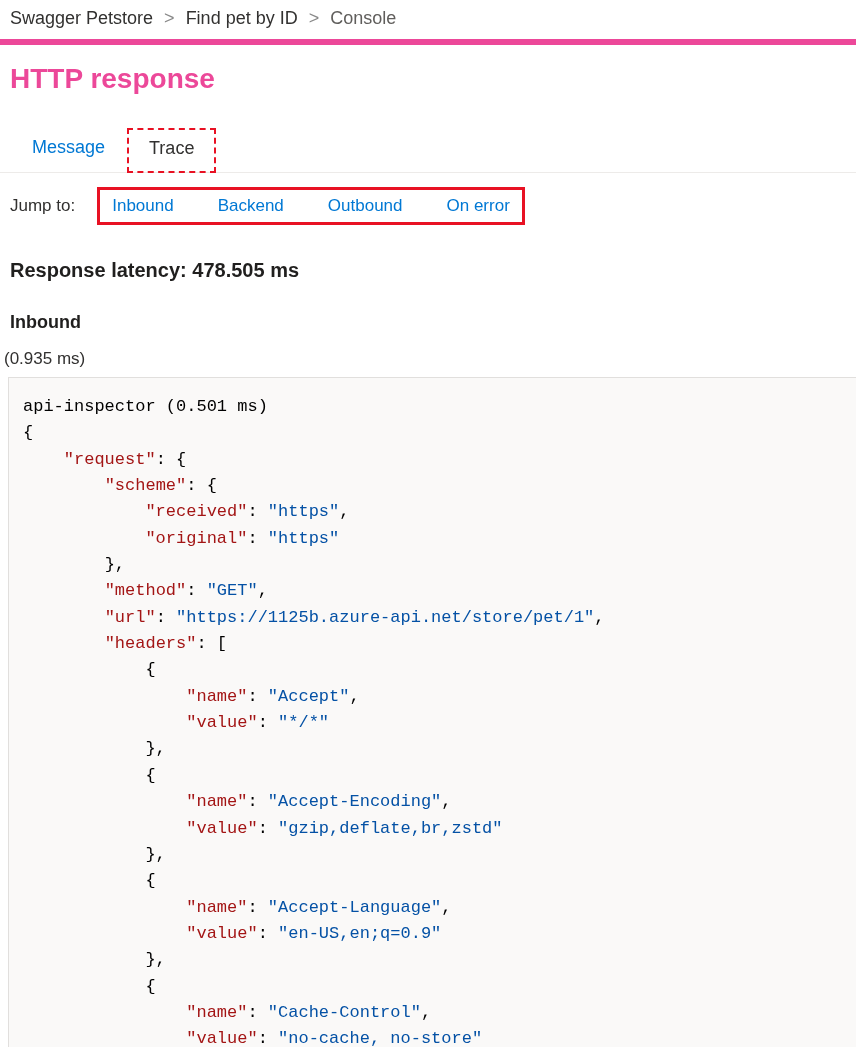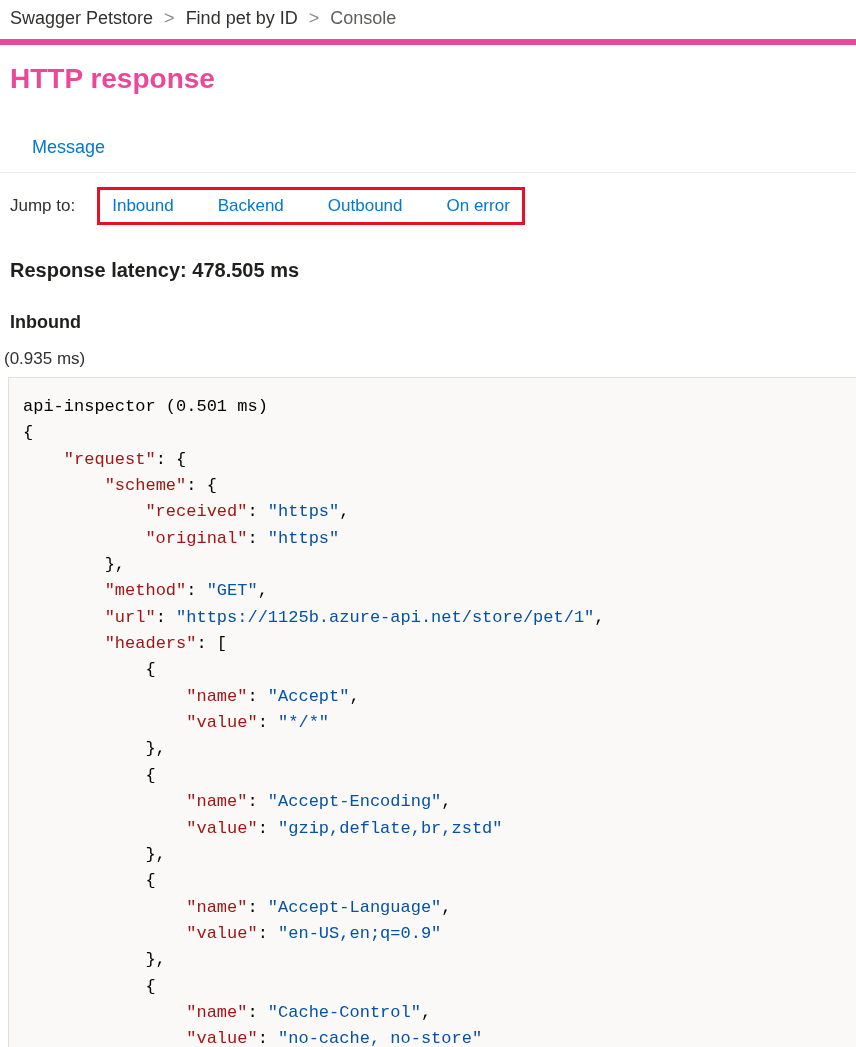--- a/index.html
+++ b/index.html
@@ -119,20 +119,21 @@
   <span class="sep">&gt;</span>
   <span class="crumb">Find pet by ID</span>
   <span class="sep">&gt;</span>
   <span class="crumb active">Console</span>
 </div>
 
 <div class="page-title">HTTP response</div>
 
 <div class="tabs-row">
   <div class="tab inactive">Message</div>
+  <div class="tab active">Trace</div>
 </div>
 
 <div class="jump-row">
   <span class="jump-label">Jump to:</span>
   <div class="jump-box">
     <span class="jump-link">Inbound</span>
     <span class="jump-link">Backend</span>
     <span class="jump-link">Outbound</span>
     <span class="jump-link">On error</span>
   </div>

